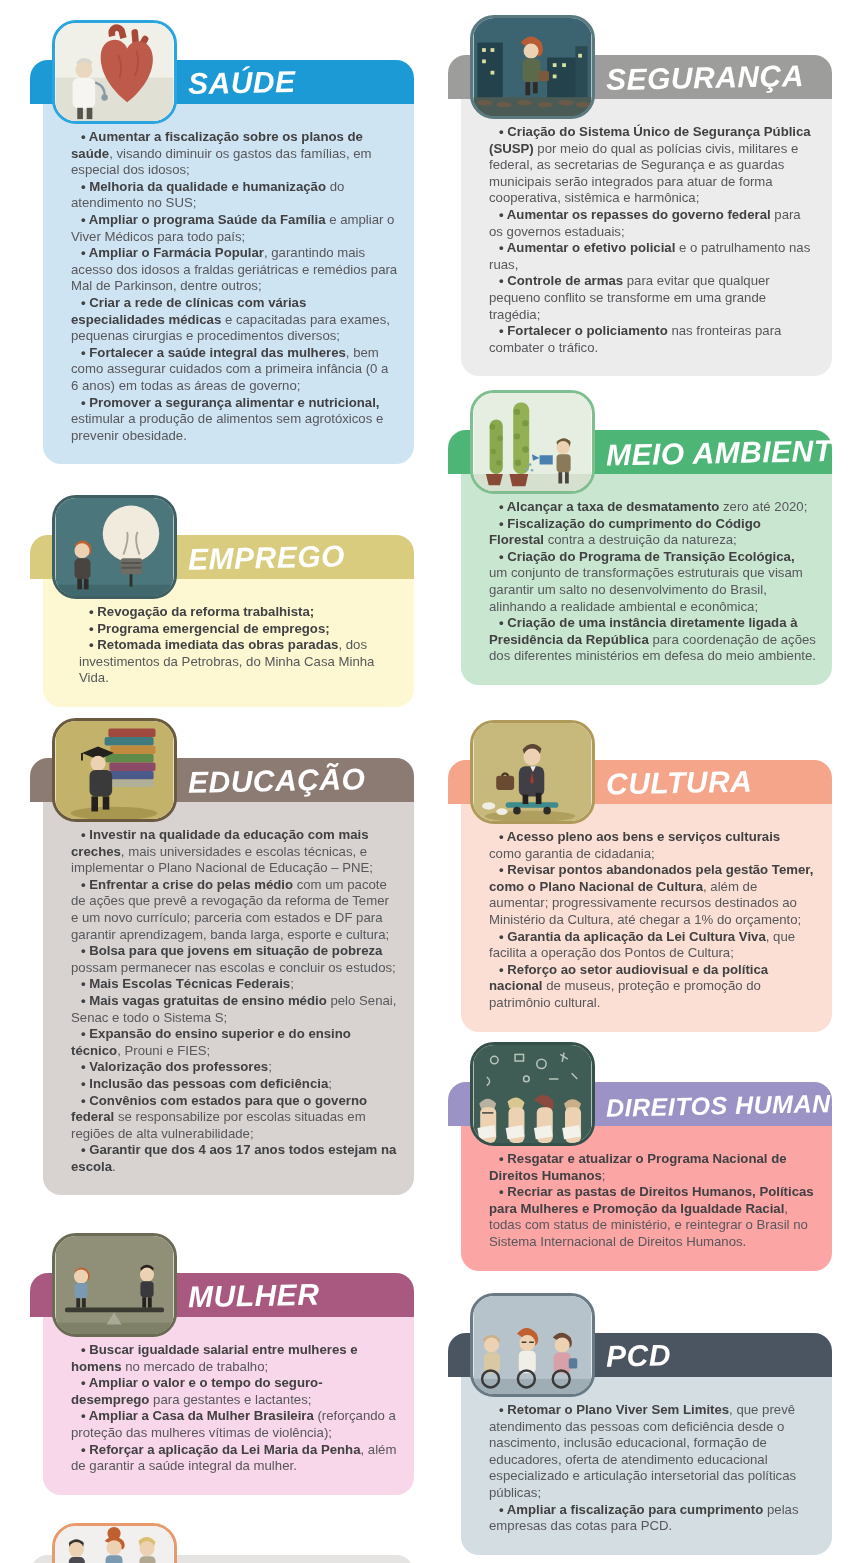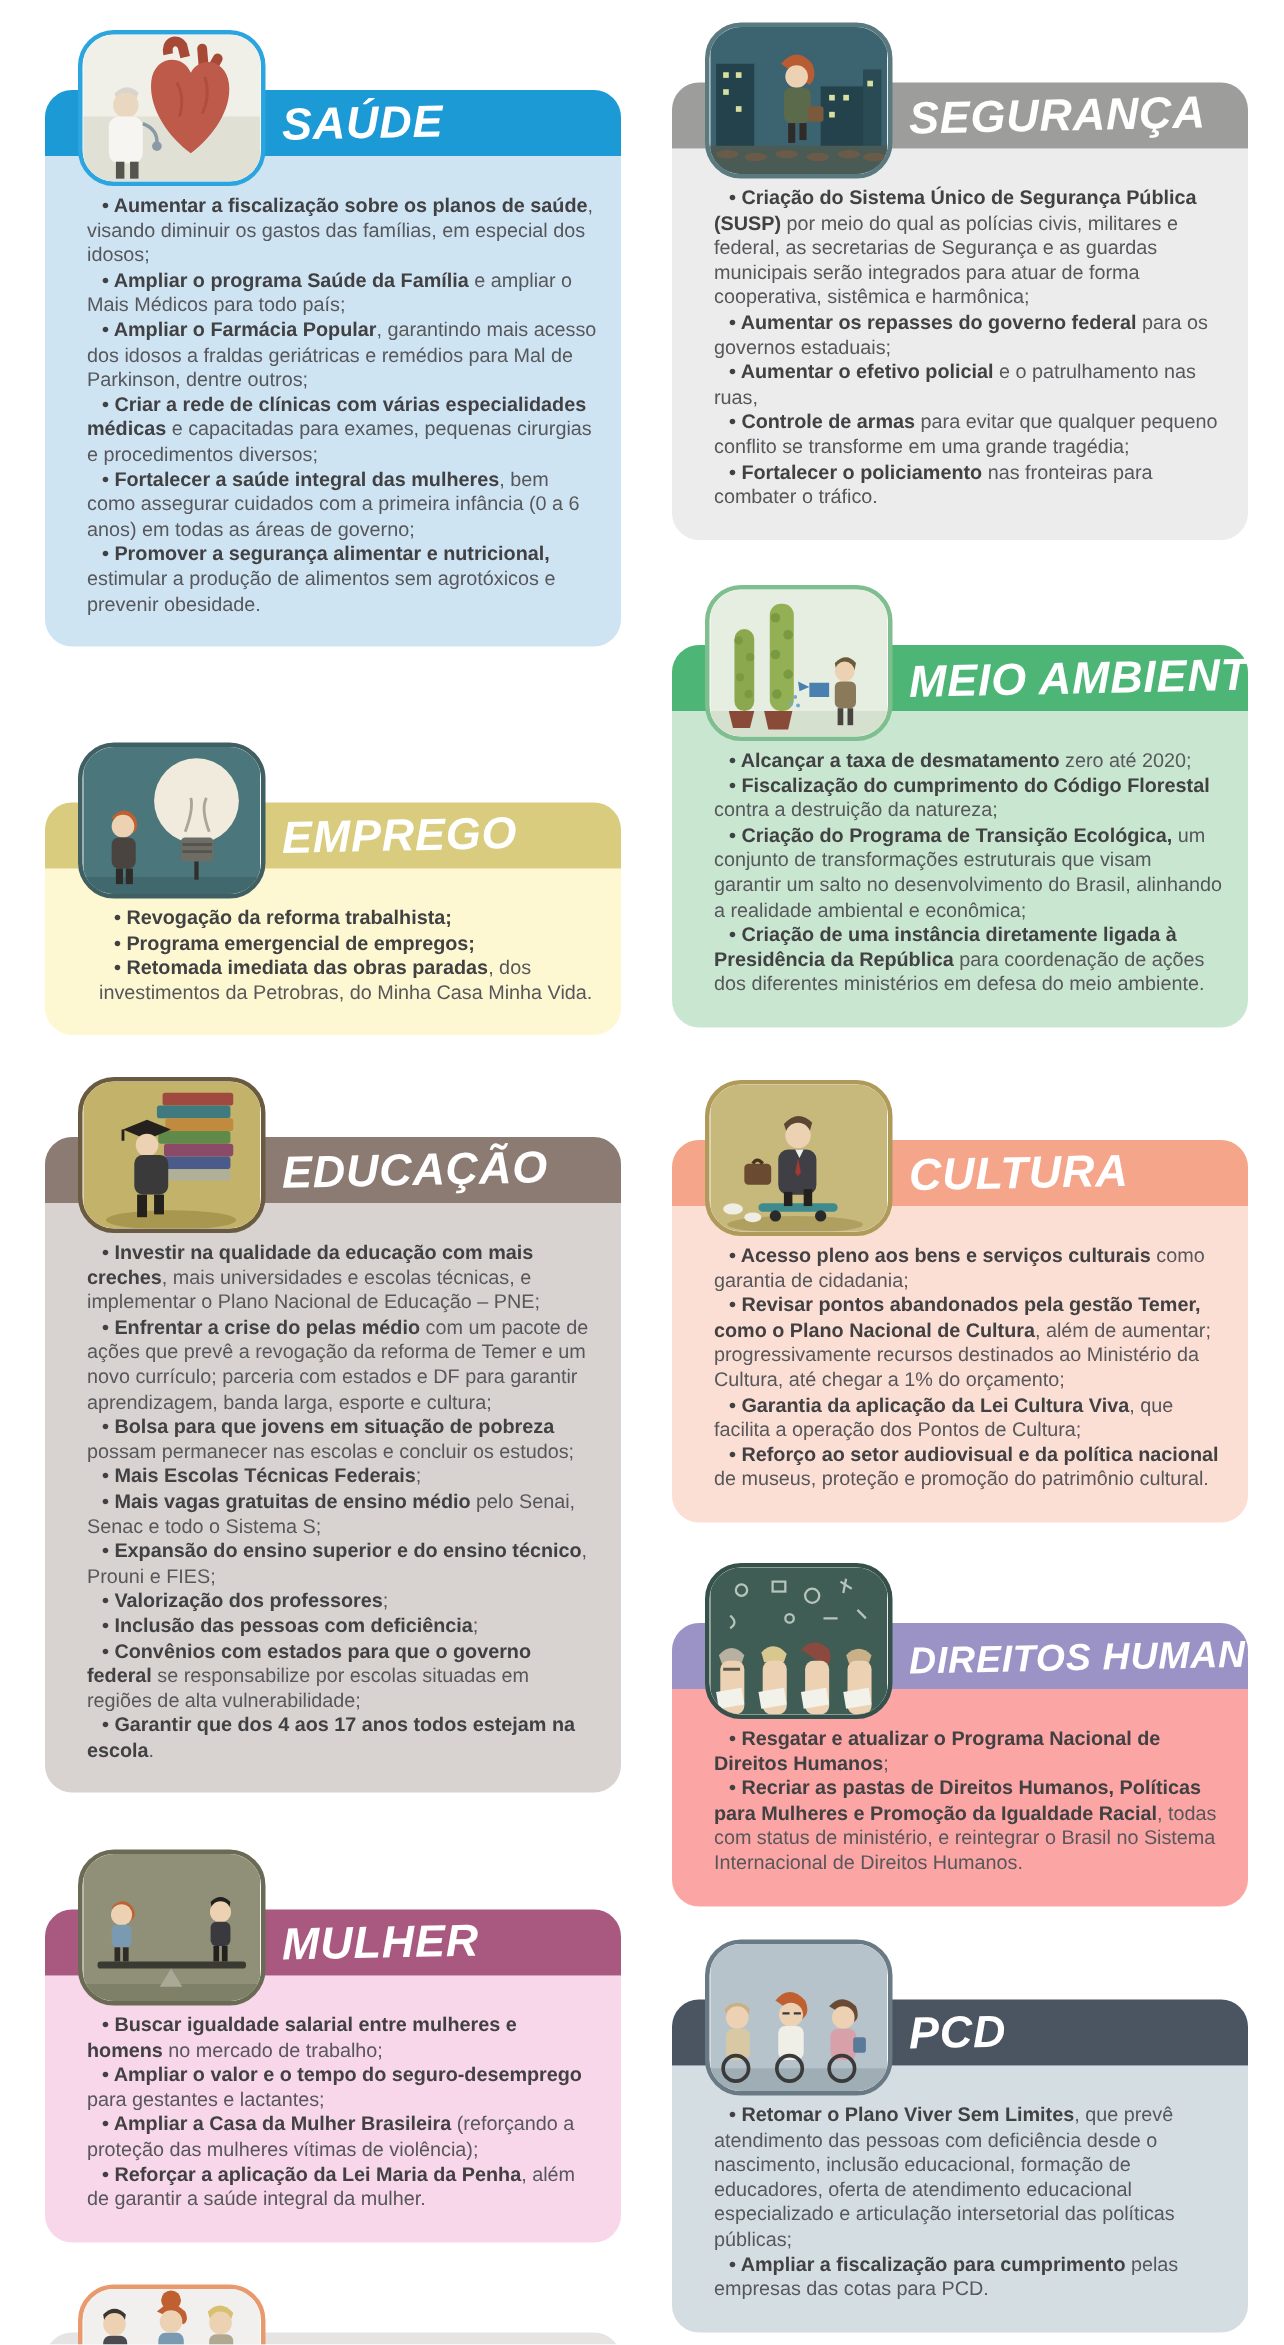--- a/index.html
+++ b/index.html
@@ -14,21 +14,21 @@
     letter-spacing:.5px; white-space:nowrap; transform:rotate(-1.2deg);
     font-family:"Liberation Sans", sans-serif;
   }
   .t-sm .title { font-size:25px; }
   .thumb {
     position:absolute; top:-40px; left:22px; width:125px; height:104px;
     border-radius:24px; border:3px solid #999; overflow:hidden; z-index:3; background:#fff;
   }
   .thumb svg { display:block; width:100%; height:100%; }
   .thumb-partial { top:-32px; }
-  .body { border-radius:0 0 18px 18px; padding:25px 16px 20px 28px; min-height:10px; }
+  .body { border-radius:0 0 18px 18px; padding:25px 16px 20px 28px; min-height:10px;margin-left:13px; }
   .item { font-size:13.2px; line-height:16.6px; color:#57575b; text-indent:10px; margin:0; }
   .item b { color:#414042; }
   .bullet { color:#414042; font-weight:bold; }
 </style>
 </head>
 <body>
 
 <div class="page">
 
   <section class="card" style="left:30px;top:60px">
@@ -47,21 +47,22 @@
         <circle cx="52" cy="79" r="3.4" fill="#8a9aa5"></circle>
         <rect x="23" y="90" width="6" height="12" fill="#55554f"></rect>
         <rect x="33" y="90" width="6" height="12" fill="#55554f"></rect>
       </svg>
     </div>
     <header class="banner" style="background: rgb(27, 154, 214);">
       <h2 class="title">SAÚDE</h2>
     </header>
     <div class="body" style="background: rgb(207, 228, 243);">
         <p class="item"><span class="bullet">• </span><b>Aumentar a fiscalização sobre os planos de saúde</b><span>, visando diminuir os gastos das famílias, em especial dos idosos;</span></p>
-        <p class="item"><span class="bullet">• </span><b>Ampliar o programa Saúde da Família</b><span> e ampliar o Mais Médicos para todo país;</span></p>
+        <p class="item"><span class="bullet">• </span><b>Melhoria da qualidade e humanização</b><span> do atendimento no SUS;</span></p>
+        <p class="item"><span class="bullet">• </span><b>Ampliar o programa Saúde da Família</b><span> e ampliar o Viver Médicos para todo país;</span></p>
         <p class="item"><span class="bullet">• </span><b>Ampliar o Farmácia Popular</b><span>, garantindo mais acesso dos idosos a fraldas geriátricas e remédios para Mal de Parkinson, dentre outros;</span></p>
         <p class="item"><span class="bullet">• </span><b>Criar a rede de clínicas com várias especialidades médicas</b><span> e capacitadas para exames, pequenas cirurgias e procedimentos diversos;</span></p>
         <p class="item"><span class="bullet">• </span><b>Fortalecer a saúde integral das mulheres</b><span>, bem como assegurar cuidados com a primeira infância (0 a 6 anos) em todas as áreas de governo;</span></p>
         <p class="item"><span class="bullet">• </span><b>Promover a segurança alimentar e nutricional,</b><span> estimular a produção de alimentos sem agrotóxicos e prevenir obesidade.</span></p>
       </div>
   </section>
 
   <section class="card" style="left:30px;top:535px">
     <div class="thumb" style="border-color: rgb(63, 95, 99);">
       <svg viewBox="0 0 125 104">

